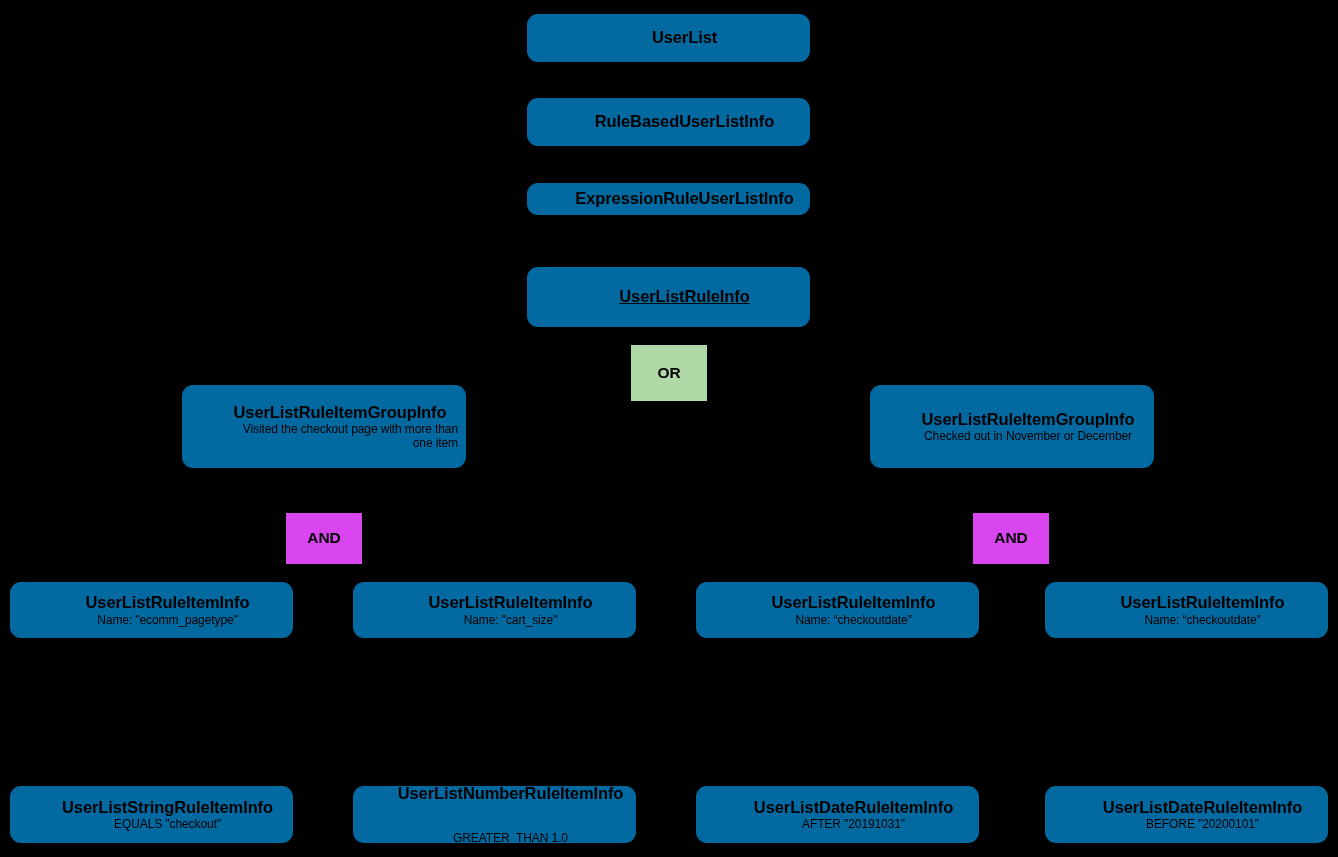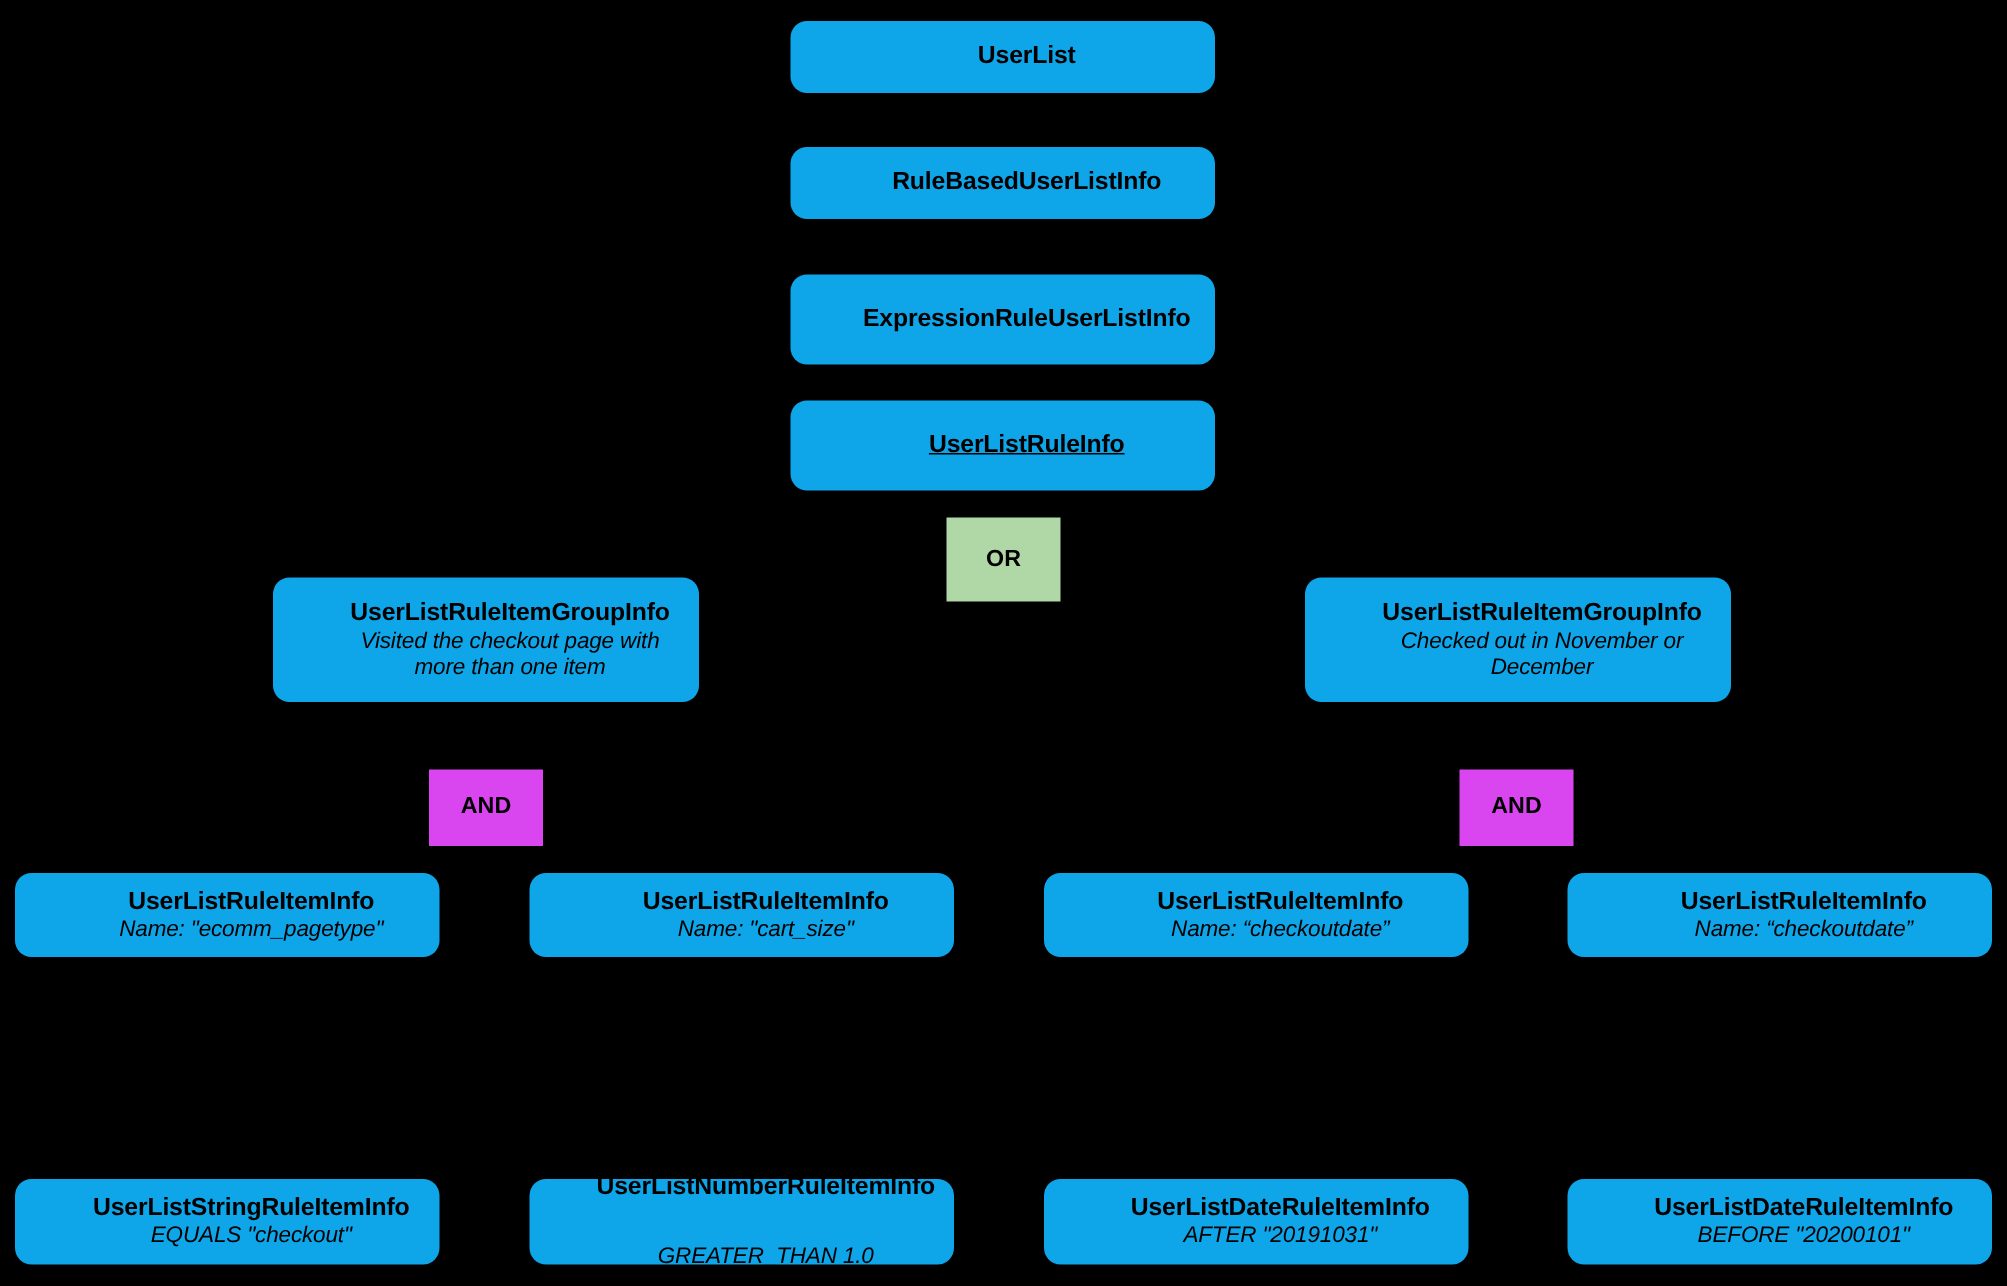--- a/index.html
+++ b/index.html
@@ -32,42 +32,42 @@
     display: flex;
     flex-direction: column;
     align-items: center;
     justify-content: center;
     text-align: center;
     color: #000000;
     line-height: 1.17;
     padding: 2px 8px;
   }
   .node.klass {
-    background: #0ea5e9;
+    background: #0369a1;
     border-radius: 11px;
     padding-left: 40px;
   }
   .node.op-or {
     background: #b0d7a6;
     border-radius: 0;
   }
   .node.op-and {
     background: #d946ef;
     border-radius: 0;
   }
   .n-title {
     font-weight: bold;
     font-size: 16.5px;
     letter-spacing: -0.1px;
     white-space: nowrap;
   }
   .n-sub {
-    font-style: italic;
-    font-size: 15px;
+    font-size: 12px;
     letter-spacing: -0.1px;
+    text-align: right;
   }
   .n-sub.nowrap {
     white-space: nowrap;
   }
   .op-label {
     font-weight: bold;
     font-size: 15.5px;
   }
 </style>
 </head>
@@ -92,21 +92,21 @@
       <path d="M837.5,638 C837.5,712 837.5,712 837.5,786" fill="none" stroke="#000000" stroke-width="1.4"></path>
       <path d="M1186.5,638 C1186.5,712 1186.5,712 1186.5,786" fill="none" stroke="#000000" stroke-width="1.4"></path>
     </svg>
   <div id="nodes-layer">
       <div class="node klass" style="left: 527px; top: 14px; width: 283px; height: 48px;">
         <div class="n-title">UserList</div>
       </div>
       <div class="node klass" style="left: 527px; top: 98px; width: 283px; height: 48px;">
         <div class="n-title">RuleBasedUserListInfo</div>
       </div>
-      <div class="node klass" style="left: 527px; top: 183px; width: 283px; height: 60px;">
+      <div class="node klass" style="left: 527px; top: 183px; width: 283px; height: 32px;">
         <div class="n-title">ExpressionRuleUserListInfo</div>
       </div>
       <div class="node klass" style="left: 527px; top: 267px; width: 283px; height: 60px; text-decoration: underline;">
         <div class="n-title">UserListRuleInfo</div>
       </div>
       <div class="node op-or" style="left: 631px; top: 345px; width: 76px; height: 56px;">
         <div class="op-label">OR</div>
       </div>
       <div class="node klass" style="left: 182px; top: 385px; width: 284px; height: 83px;">
         <div class="n-title">UserListRuleItemGroupInfo</div>

